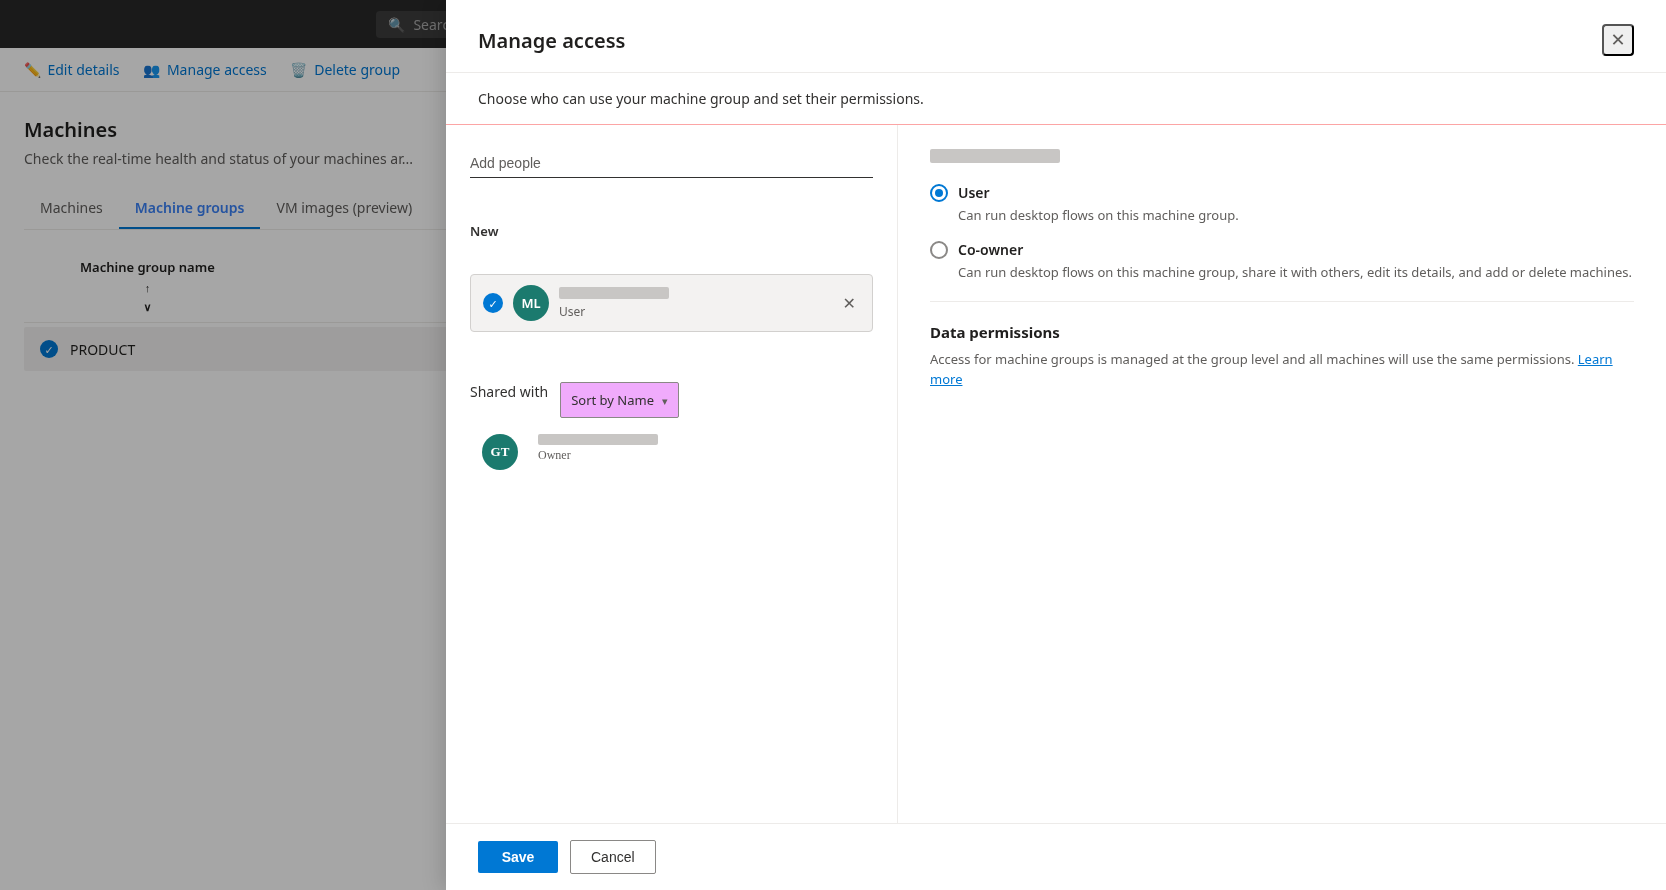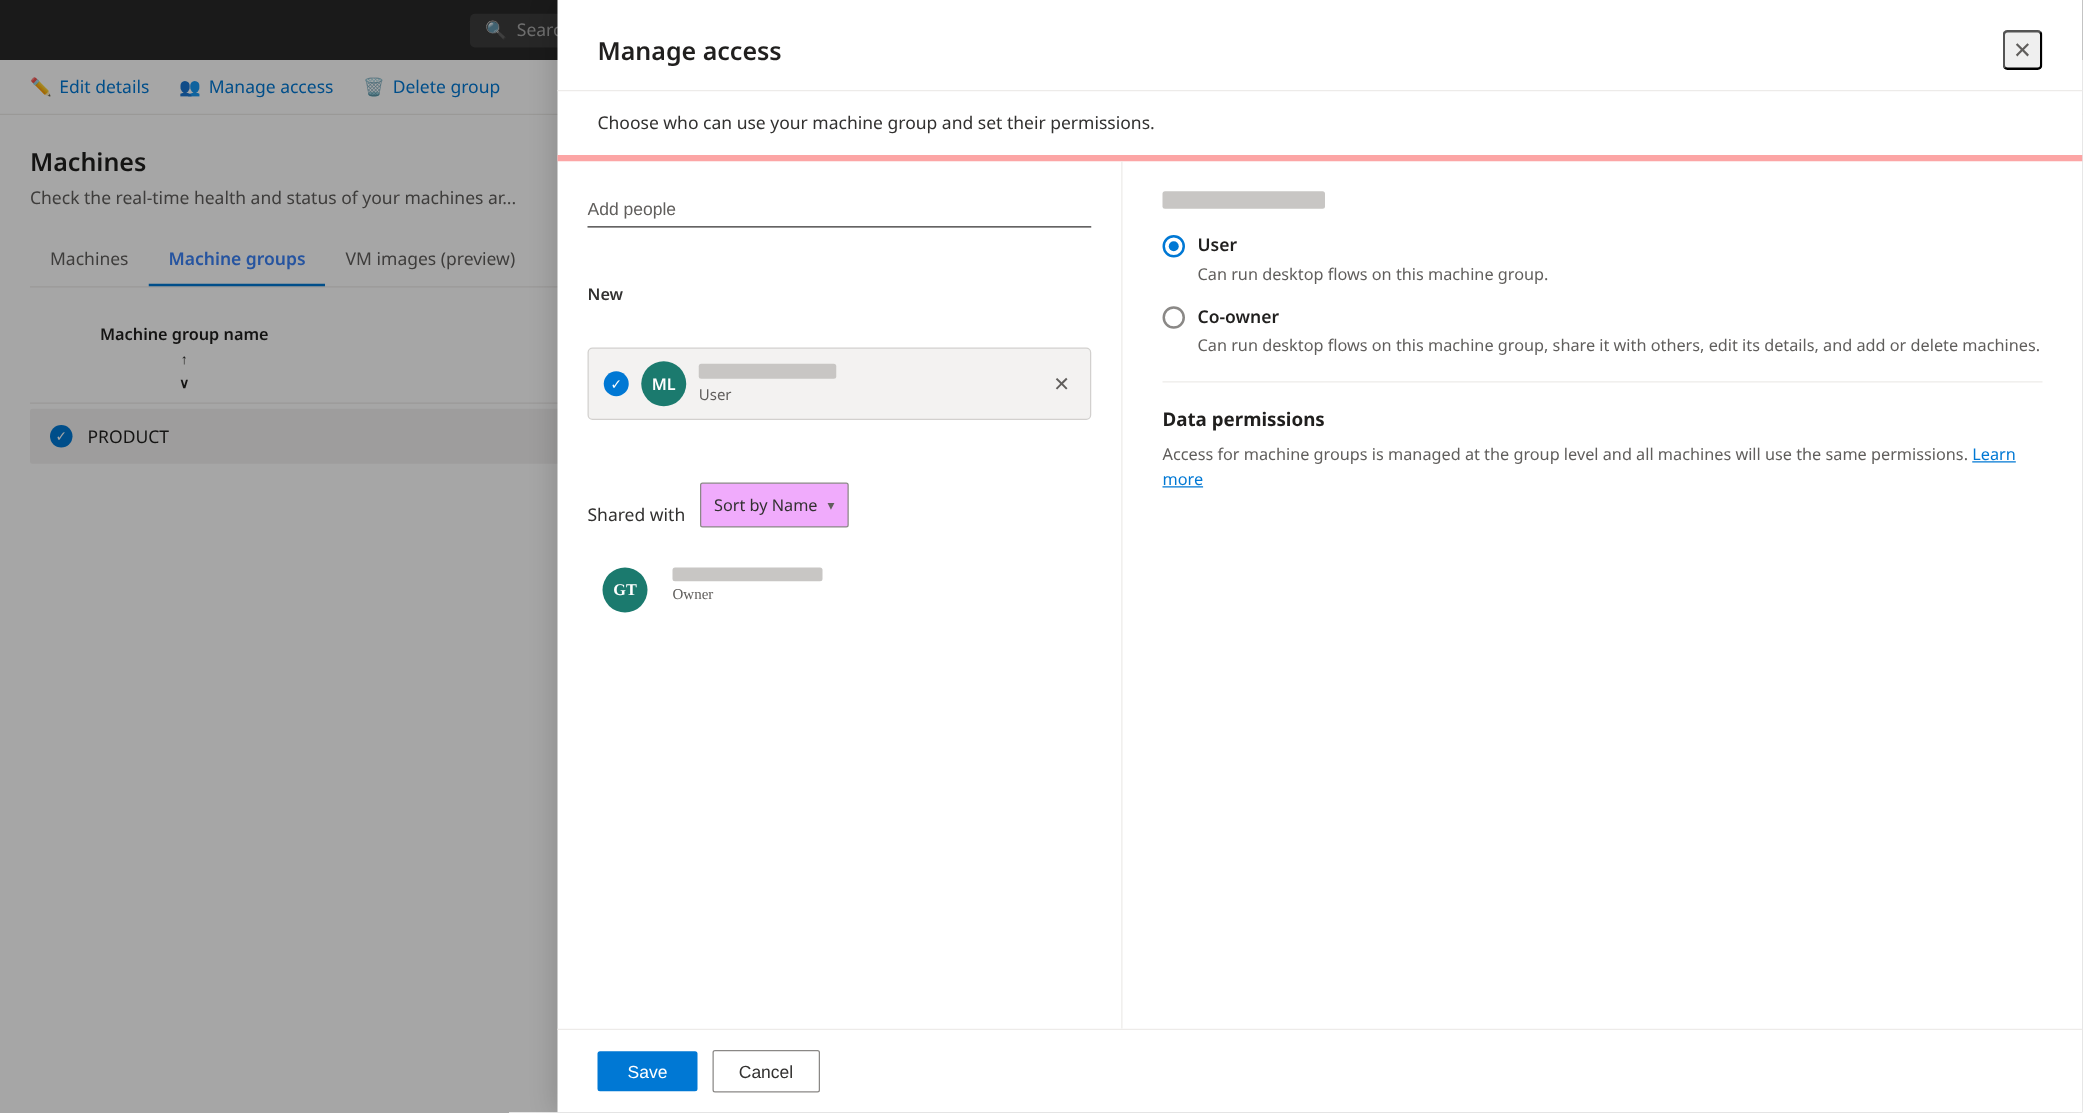--- a/index.html
+++ b/index.html
@@ -202,21 +202,21 @@
       cursor: pointer;
       color: #605e5c;
       font-size: 18px;
       border-radius: 4px;
     }
 
     .modal-subtitle {
       padding: 16px 32px;
       font-size: 14px;
       color: #323130;
-      border-bottom: 5px solid #fca5a5;
+      border-bottom: 1px solid #fca5a5;
     }
 
     .modal-body {
       display: flex;
       flex: 1;
       overflow: hidden;
     }
 
     
     .left-panel {
@@ -322,23 +322,23 @@
       font-size: 16px;
       padding: 4px;
     }
 
     .shared-with-section {
       margin-top: 16px;
     }
 
     .shared-with-header {
       display: flex;
-      align-items: flex-end;
+      align-items: flex-start;
       gap: 12px;
-      margin-bottom: 24px;
+      margin-bottom: 8px;
     }
 
     .shared-with-label {
       font-size: 14px;
       color: #323130;
       white-space: nowrap;
     }
 
     .sort-dropdown {
       display: flex;
@@ -481,21 +481,21 @@
       padding: 16px 32px;
       border-top: 1px solid #edebe9;
     }
 
     .btn-primary {
       background: #0078d4;
       color: white;
       border: none;
       padding: 8px 20px;
       font-size: 14px;
-      font-weight: 400;
+      font-weight: 700;
       border-radius: 2px;
       cursor: pointer;
       min-width: 80px;
     }
 
     .btn-secondary {
       background: #fff;
       color: #323130;
       border: 1px solid #8a8886;
       padding: 8px 20px;

